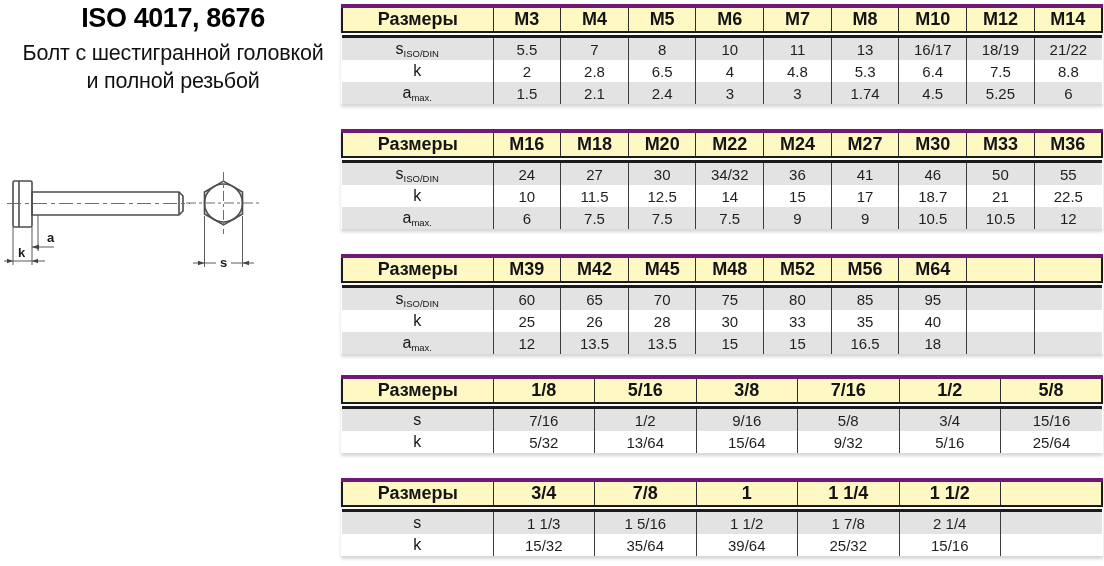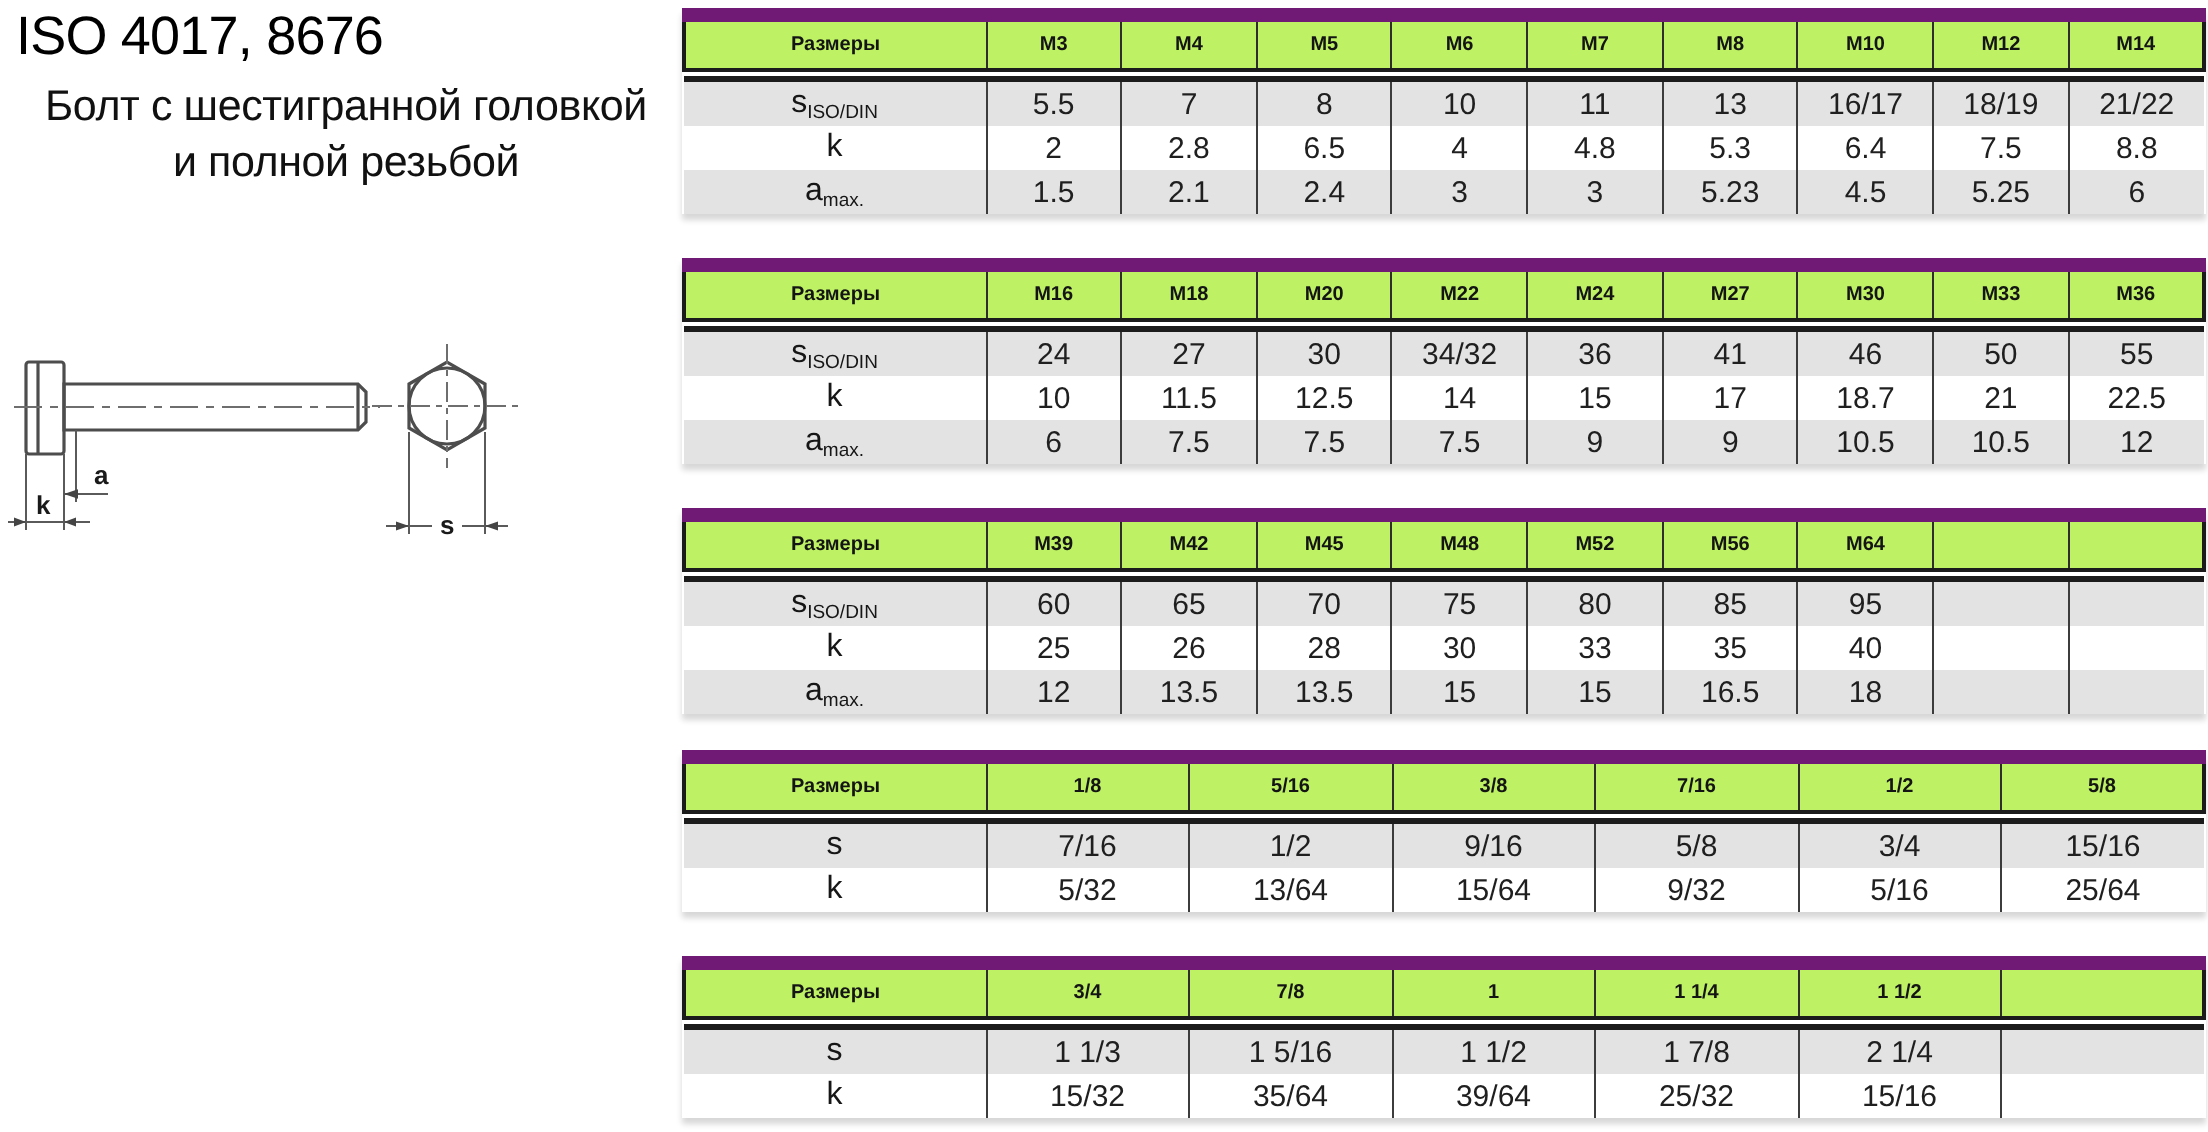--- a/index.html
+++ b/index.html
@@ -12,23 +12,24 @@
   }
   
   .titleblock {
     position: absolute;
     left: 8px; top: 2px;
     width: 330px;
     color: #000;
   }
   .t-bold {
     font-size: 27px;
-    font-weight: normal;
+    font-weight: bold;
     letter-spacing: -0.4px;
     line-height: 33px;
+    text-align: center;
   }
   .t-sub {
     font-size: 21.5px;
     letter-spacing: -0.2px;
     line-height: 28px;
     color: #111;
     text-align: center;
   }
   .t-bold + .t-sub { margin-top: 4px; }
 
@@ -51,25 +52,25 @@
     box-shadow: 0 3px 3px rgba(0,0,0,0.16);
   }
   table.dims th, table.dims td {
     text-align: center;
     vertical-align: middle;
     padding: 0;
     overflow: hidden;
     white-space: nowrap;
   }
   table.dims thead th {
-    background: #bef264;
+    background: #fef9c3;
     height: 23px;
-    font-size: 10px;
+    font-size: 18px;
     font-weight: bold;
-    border-top: 7px solid #701a75;
+    border-top: 4px solid #701a75;
     border-bottom: 2px solid #1b1b1b;
     border-left: 1px solid #2e2e2e;
     color: #141414;
   }
   table.dims thead th:first-child { border-left: 2px solid #1b1b1b; }
   table.dims thead th:last-child  { border-right: 2px solid #1b1b1b; }
   table.dims tr.sep td {
     height: 2px;
     background: #ffffff;
     border: none;
@@ -205,21 +206,21 @@
           <td>7.5</td>
           <td>8.8</td>
         </tr>
         <tr class="shaded">
           <td class="rowlabel">a<sub>max.</sub></td>
           <td>1.5</td>
           <td>2.1</td>
           <td>2.4</td>
           <td>3</td>
           <td>3</td>
-          <td>5.23</td>
+          <td>1.74</td>
           <td>4.5</td>
           <td>5.25</td>
           <td>6</td>
         </tr>
       </tbody>
     </table>
     <table class="dims" style="top: 129px;">
       <colgroup>
         <col style="width: 151px;">
         <col>

